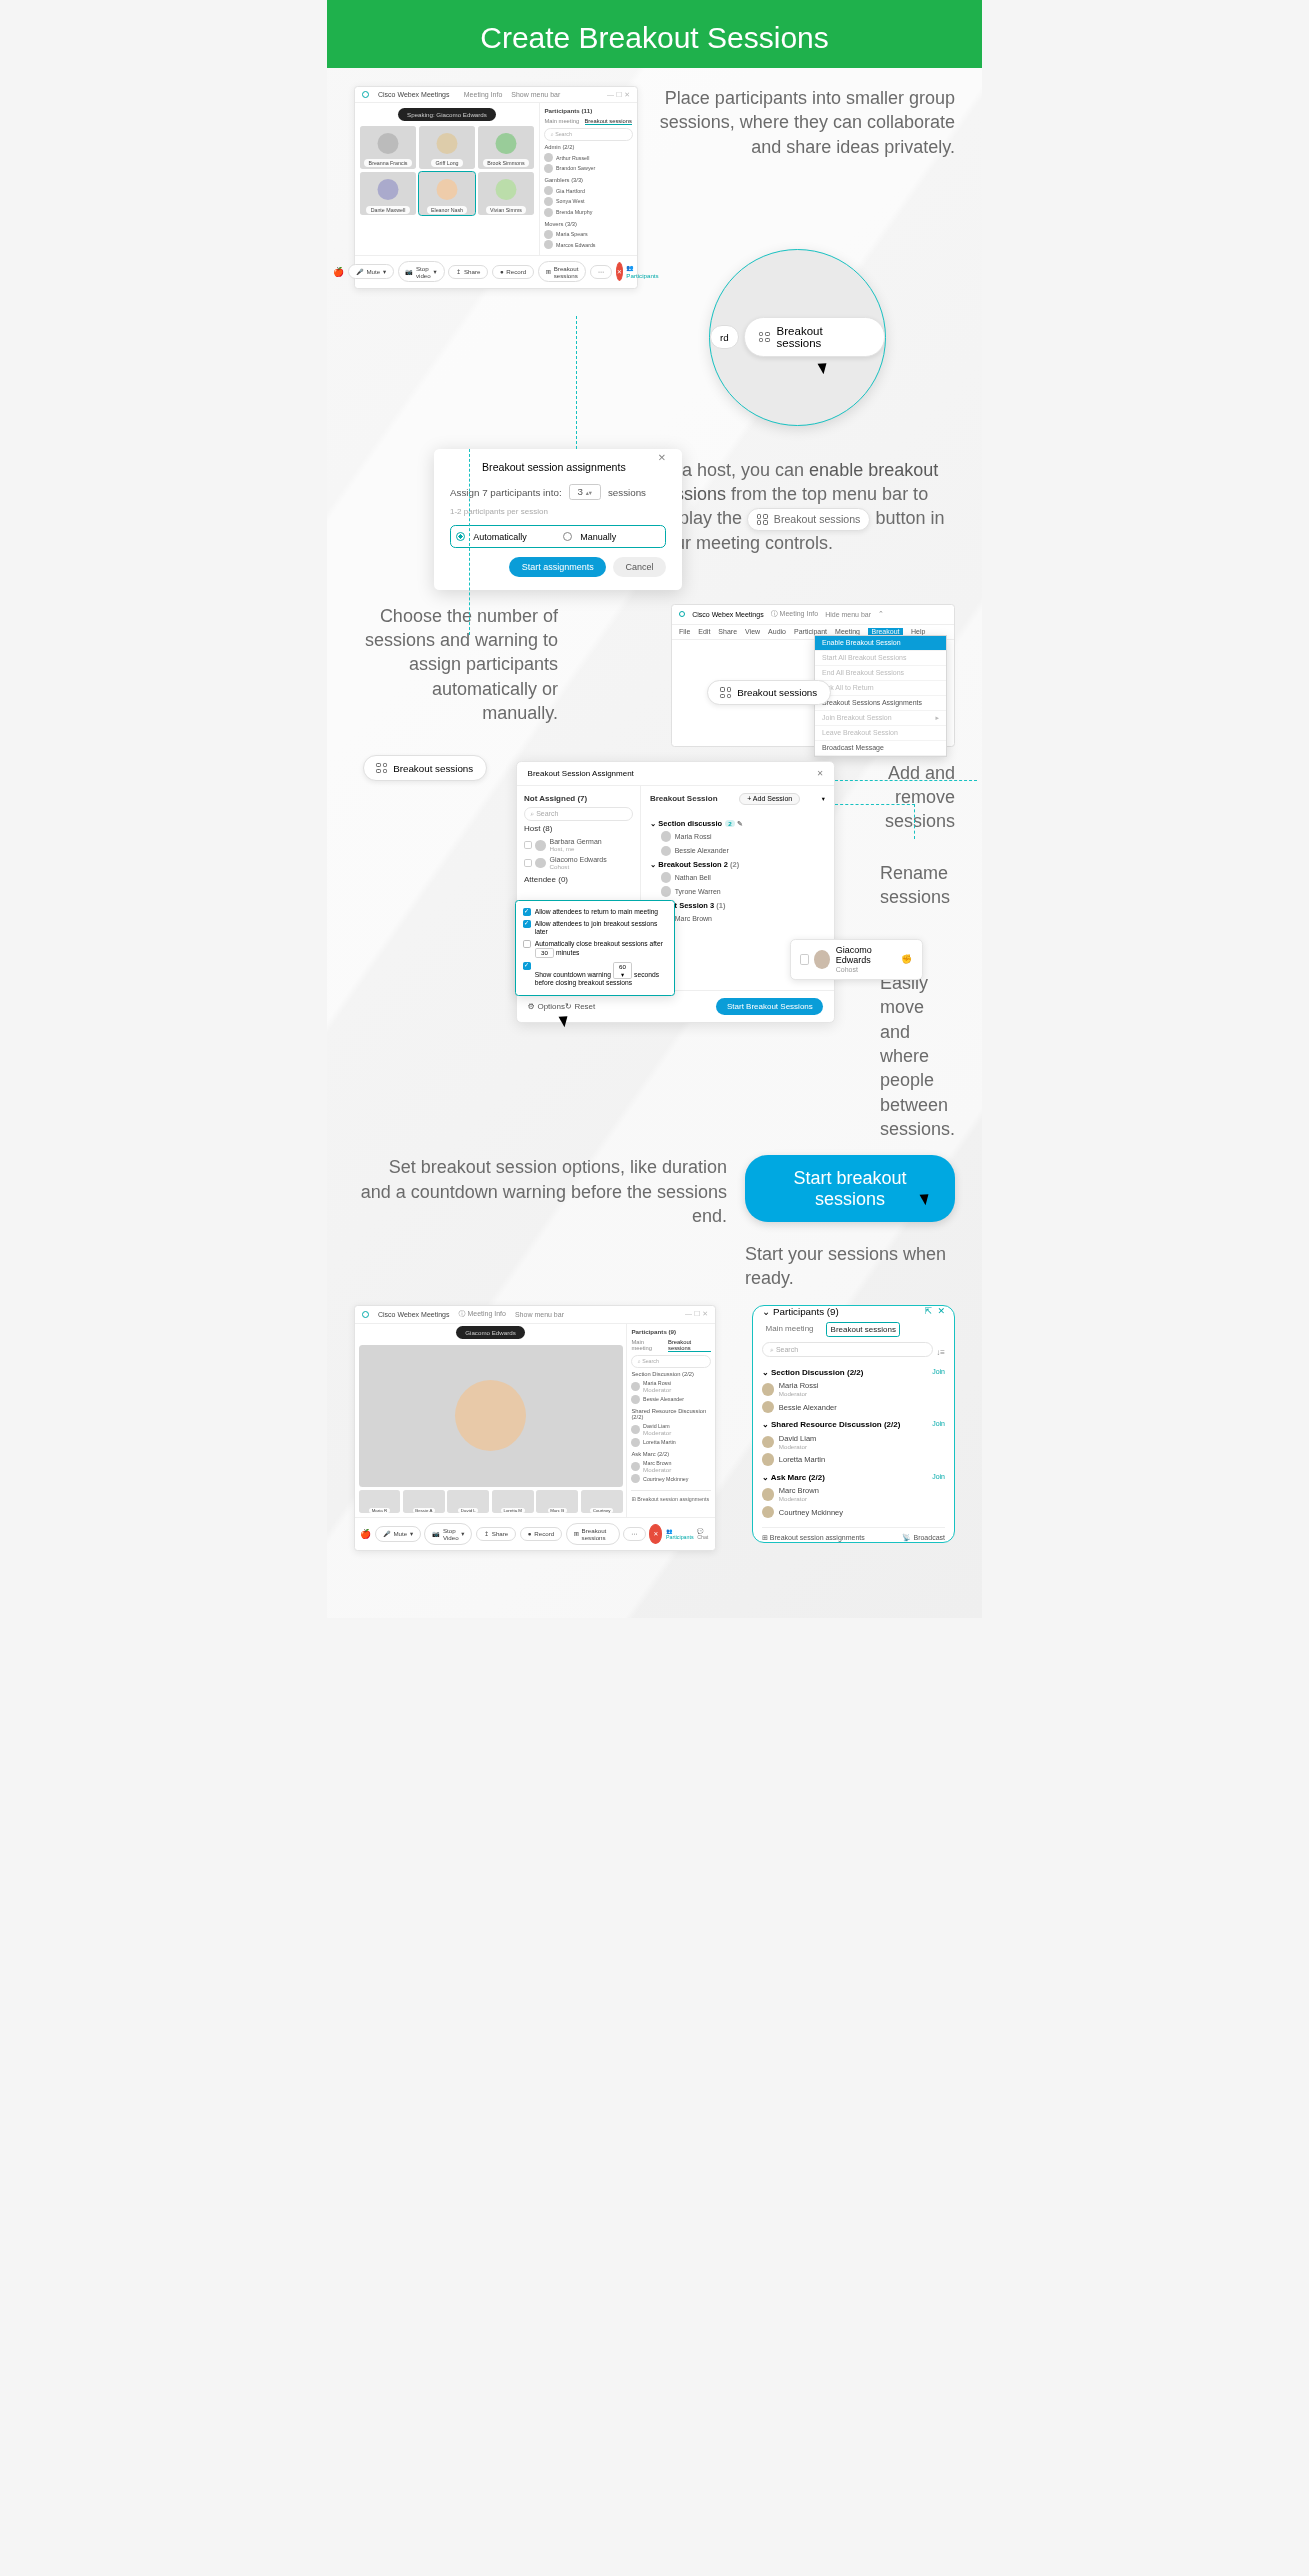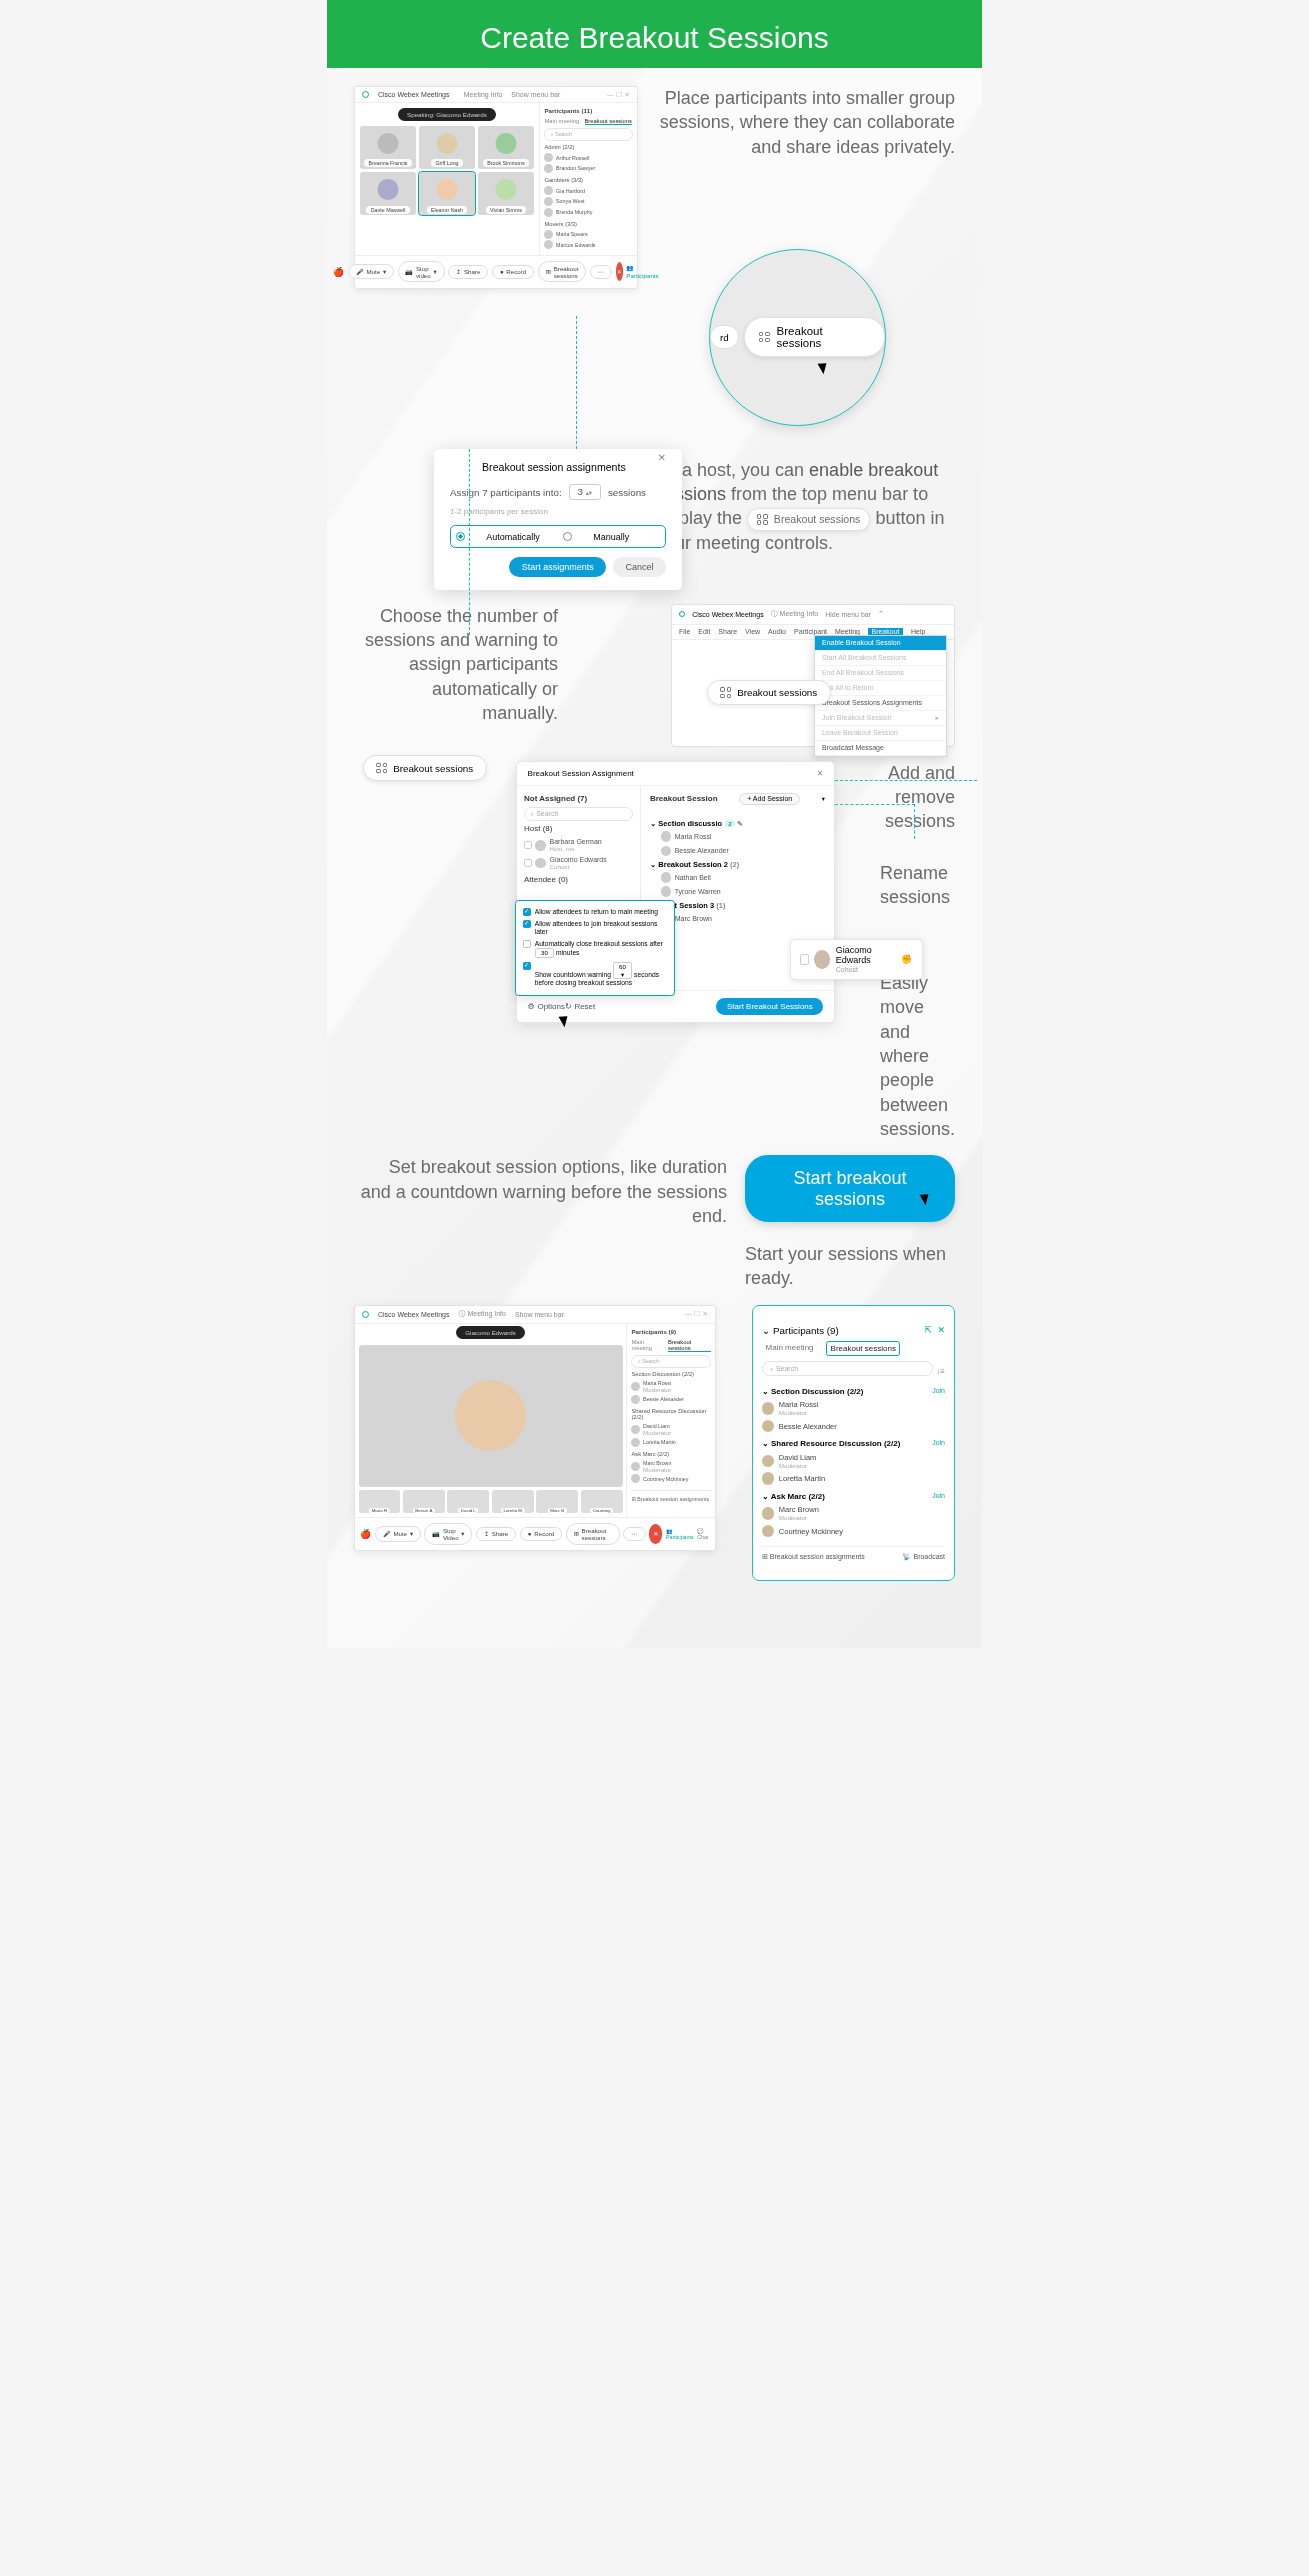--- a/index.html
+++ b/index.html
@@ -49,21 +49,21 @@
 .cursor{position:absolute;width:12.4px;height:12.4px}
 .cursor::before{content:"";position:absolute;border-left:8px solid #000;border-top:4.4px solid transparent;border-bottom:8px solid transparent;transform:rotate(-30deg)}
 
 .dlg{background:#fff;border-radius:5.3px;box-shadow:0 3.5px 18px rgba(0,0,0,.15);padding:12.4px 16px;width:248px;font-size:9.8px;margin-left:80px}
 .dlg h4{text-align:center;font-weight:500;font-size:10.6px;margin-bottom:10.6px}
 .dlg .close{float:right;color:#888;cursor:pointer;margin-top:-9px}
 .dlg-row{margin:7px 0;color:#555}
 .num-in{display:inline-block;border:0.9px solid #ccc;border-radius:2.7px;padding:1.8px 5.3px;width:32px;text-align:center;margin:0 4.4px}
 .hint{color:#aaa;font-size:8px}
 .radio-row{display:flex;border:1.3px solid #0aa;border-radius:5.3px;overflow:hidden;margin:9px 0}
-.radio-row label{flex:1;padding:5.3px;display:flex;align-items:center;gap:21px;font-size:9px}
+.radio-row label{flex:1;padding:5.3px;display:flex;align-items:center;gap:8px;font-size:9px}
 .radio-row .r{width:9px;height:9px;border:1.3px solid #888;border-radius:50%;display:inline-block}
 .radio-row .r.on{border-color:#0aa;background:radial-gradient(#0aa 40%,transparent 45%)}
 .btns{display:flex;gap:7px;justify-content:flex-end;margin-top:9px}
 .btn{border-radius:14px;padding:5.3px 12.4px;font-size:9px;border:none;cursor:pointer}
 .btn.primary{background:#0a9dd8;color:#fff}
 .btn.ghost{background:#eee;color:#555}
 
 .menu-win{background:#fff;border:0.9px solid #e0e0e0;border-radius:3.5px;font-size:8px;width:284px}
 .menu-head{display:flex;align-items:center;gap:7px;padding:4.4px 7px;border-bottom:0.9px solid #eee;font-size:7px}
 .menu-bar{display:flex;gap:8px;padding:3.5px 7px;font-size:7px;color:#555;border-bottom:0.9px solid #eee}
@@ -103,21 +103,21 @@
 .pencil{color:#888;font-size:7px;margin-left:1.8px}
 .badge{display:flex;align-items:center;gap:5.3px;background:#fff;border:0.9px solid #e5e5e5;border-radius:5.3px;padding:5.3px 9px;box-shadow:0 1.8px 7px rgba(0,0,0,.1);position:absolute;right:-89px;top:177px;width:133px}
 .badge .cb{width:10.6px;height:10.6px;border:0.9px solid #ccc;border-radius:1.8px}
 .badge .av{width:19.5px;height:19.5px;border-radius:50%;background:#cba}
 .badge .nm{font-size:9px}
 .badge .rl{font-size:7px;color:#999}
 .hand{font-size:9px;margin-left:auto}
 
 .big-start{background:#00a8e1;color:#fff;border-radius:23px;padding:12.4px 27px;font-size:18px;font-weight:400;display:inline-block;box-shadow:0 2.7px 9px rgba(0,0,0,.15)}
 
-.ppanel{background:#fff;border:1.8px solid #17c1c1;border-radius:7px;width:204px;font-size:8px;padding:19px 9px}
+.ppanel{background:#fff;border:1.8px solid #17c1c1;border-radius:12px;width:204px;font-size:8px;padding:0 9px}
 .ppanel-head{display:flex;justify-content:space-between;align-items:center;font-weight:500;font-size:9.8px;margin-bottom:5.3px}
 .ppanel-head .ic{display:flex;gap:5.3px;color:#0aa;font-size:9px}
 .ptabs{display:flex;gap:9px;font-size:8px;margin-bottom:5.3px}
 .ptabs .t{color:#777;padding:1.8px 3.5px}
 .ptabs .t.on{border:1.3px solid #0aa;border-radius:2.7px;color:#222}
 .psrch{border:0.9px solid #e3e3e3;border-radius:10.6px;padding:2.7px 7px;font-size:7px;color:#aaa;margin-bottom:5.3px}
 .pgrp{font-size:8px;font-weight:600;margin:5.3px 0 2.7px;display:flex;justify-content:space-between}
 .pgrp .join{color:#0aa;font-weight:400;font-size:7px}
 .pitem{display:flex;align-items:center;gap:4.4px;font-size:7.5px;padding:1.8px 0;color:#444}
 .pitem .av{width:12.4px;height:12.4px;border-radius:50%;background:#cb9}

